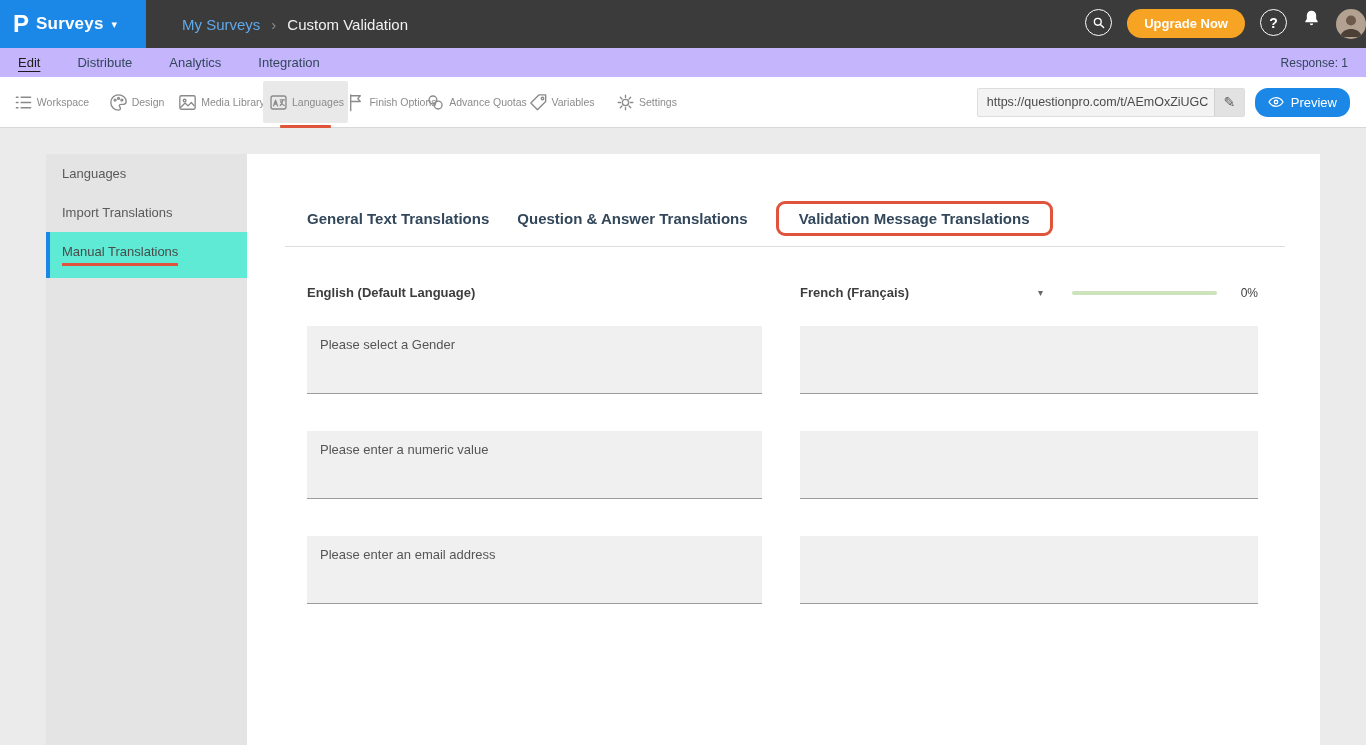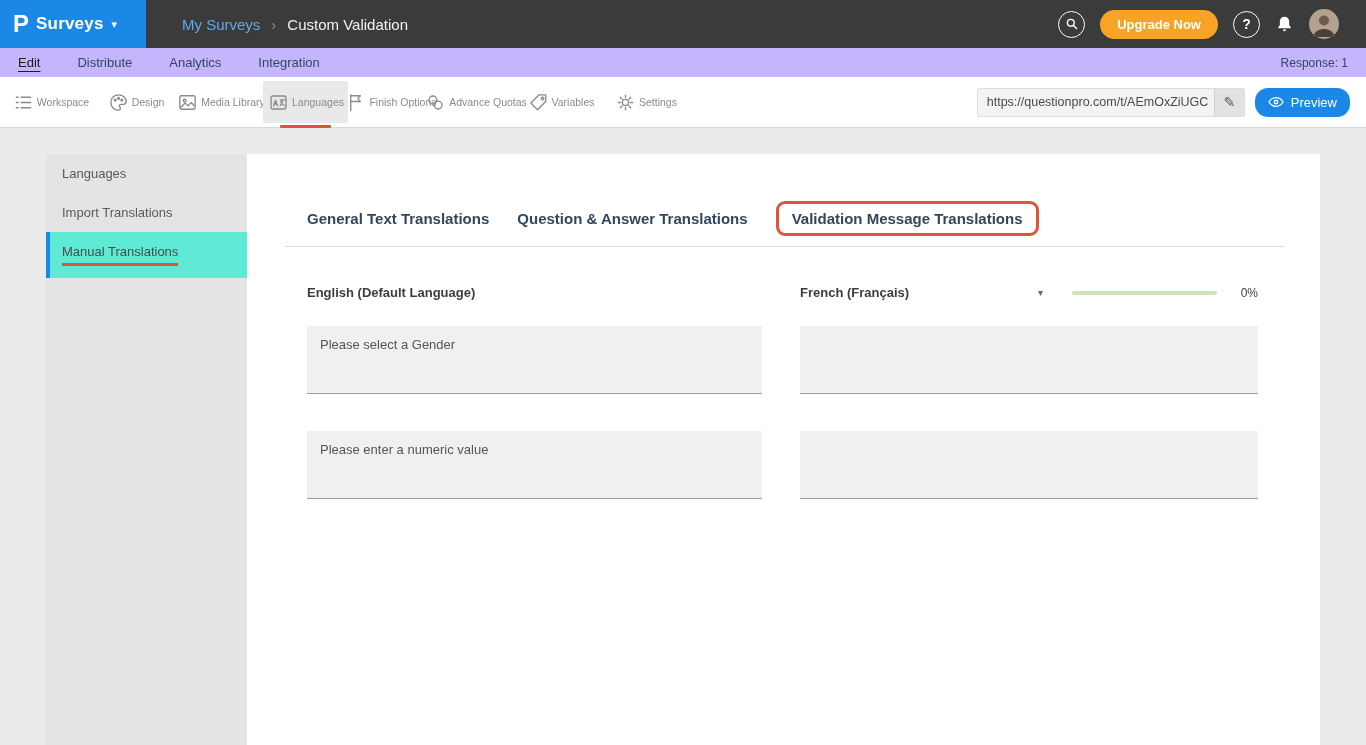--- a/index.html
+++ b/index.html
@@ -21,21 +21,21 @@
   
   .topbar{height:48px;background:var(--topbar);display:flex;align-items:center;}
   .logo-area{width:146px;height:48px;background:var(--blue);display:flex;align-items:center;padding:0 13px;gap:7px;cursor:pointer;flex-shrink:0;}
   .logo-mark{color:#fff;font-size:24px;font-weight:bold;line-height:1;}
   .logo-text{color:#fff;font-size:17px;font-weight:bold;letter-spacing:.2px;}
   .logo-caret{color:#fff;font-size:11px;margin-left:1px;}
   .breadcrumb{margin-left:36px;font-size:15px;display:flex;align-items:center;gap:11px;}
   .crumb-link{color:#61a8e8;cursor:pointer;}
   .crumb-sep{color:#8f8f8f;}
   .crumb-current{color:#f1f1f1;}
-  .topbar-right{margin-left:auto;display:flex;align-items:center;gap:15px;padding-right:27px;}
+  .topbar-right{margin-left:auto;display:flex;align-items:flex-start;gap:15px;padding-right:0;}
   .icon-circle{width:27px;height:27px;border:1.5px solid #fff;border-radius:50%;display:flex;align-items:center;justify-content:center;color:#fff;font-size:14px;font-weight:bold;cursor:pointer;flex-shrink:0;}
   .upgrade-btn{background:var(--orange);border:none;color:#fff;font-weight:bold;font-size:13px;padding:7px 17px;border-radius:16px;cursor:pointer;font-family:inherit;}
   .bell{display:flex;cursor:pointer;}
   .avatar{width:30px;height:30px;border-radius:50%;overflow:hidden;display:block;cursor:pointer;}
   
   .nav-row{height:29px;background:#c4b5fd;display:flex;align-items:center;padding:0 18px;}
   .nav-tab{font-size:13px;color:var(--navy);margin-right:37px;cursor:pointer;}
   .nav-tab.active{color:#1c1c1c;text-decoration:underline;text-underline-offset:4px;}
   .response{margin-left:auto;font-size:12px;color:var(--navy);}
   
@@ -53,21 +53,21 @@
   
   .content{height:617px;padding:26px 46px 0;background:#ebebeb;}
   .content-inner{display:flex;height:100%;}
   .side{width:201px;background:#e4e4e4;flex-shrink:0;}
   .side-item{padding:12px 16px;font-size:13px;color:#5a5a5a;cursor:pointer;}
   .side-item.active{background:#5eead4;border-left:4px solid var(--blue);padding-left:12px;color:#4a4a4a;}
   .side-item.active .side-label{display:inline-block;padding-bottom:4px;border-bottom:3px solid var(--red);}
   .panel{flex:1;background:#fff;padding:47px 35px 0 60px;min-width:0;}
   .tabs{display:flex;align-items:center;gap:28px;}
   .tab{font-size:15px;font-weight:bold;color:var(--navy);cursor:pointer;padding:7px 0;white-space:nowrap;}
-  .tab.annotated{padding:6px 13px;border:3px solid var(--red);border-radius:9px;}
+  .tab.annotated{padding:6px 20px;border:3px solid var(--red);border-radius:9px;}
   .tab-divider{border-bottom:1px solid #ddd;margin:10px 0 0 -22px;}
   .lang-header{margin-top:38px;display:grid;grid-template-columns:455px 458px;column-gap:38px;align-items:center;}
   .src-header{font-size:13px;font-weight:bold;color:#3d3d3d;}
   .tgt-header-cell{display:flex;align-items:flex-end;}
   .lang-dropdown{display:flex;align-items:center;justify-content:space-between;width:243px;cursor:pointer;}
   .tgt-label{font-size:13px;font-weight:bold;color:#3d3d3d;}
   .dd-caret{color:#666;font-size:10px;}
   .progress-group{margin-left:auto;display:flex;align-items:center;gap:24px;}
   .progress-track{width:145px;height:4px;border-radius:2px;background:#cde3bb;overflow:hidden;cursor:default;}
   .progress-fill{height:100%;width:0;background:#8bc34a;}
@@ -261,19 +261,23 @@
 
         <div class="rows">
           <div class="trow">
             <div class="tbox">Please select a Gender</div>
             <div class="tbox"></div>
           </div>
           <div class="trow">
             <div class="tbox">Please enter a numeric value</div>
             <div class="tbox"></div>
           </div>
+          <div class="trow">
+            <div class="tbox">Please enter an email address</div>
+            <div class="tbox"></div>
+          </div>
         </div>
 
       </section>
     </div>
   </div>
 
 </div>
 
 </body></html>

